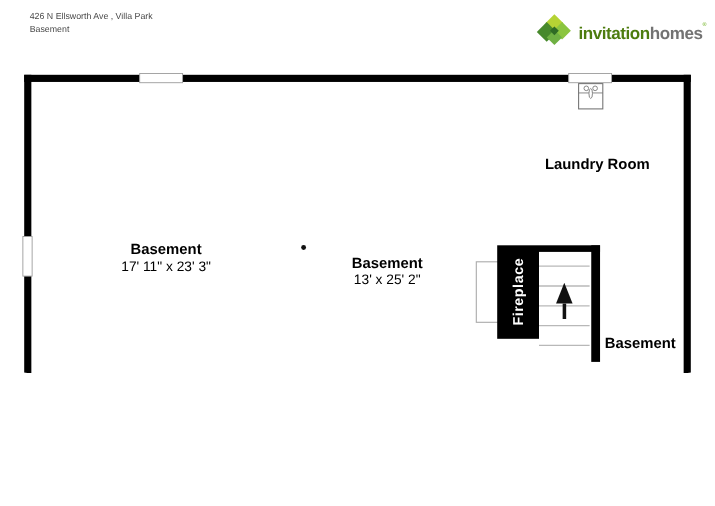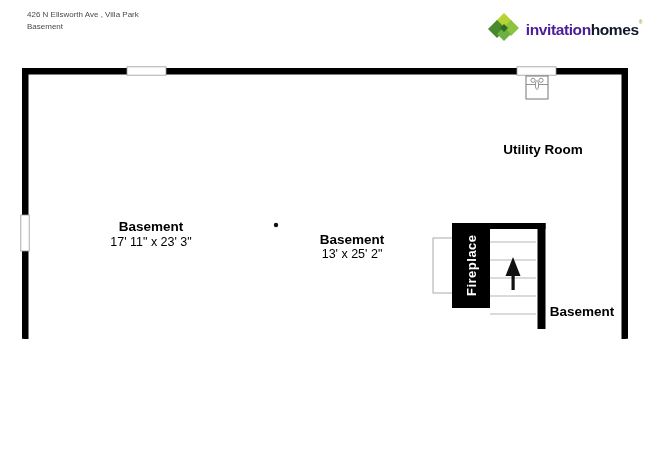--- a/index.html
+++ b/index.html
@@ -6,22 +6,22 @@
   #stage{
     position:relative;width:650px;height:339px;background:#ffffff;overflow:hidden;
     font-family:"Liberation Sans", sans-serif;color:#000;border-radius:25px;
   }
   .abs{position:absolute;}
   
   .addr{left:27px;top:9px;font-size:8px;color:#4a4a4a;line-height:12px;white-space:nowrap;}
   .floor{left:27px;top:22px;font-size:8px;color:#4a4a4a;white-space:nowrap;}
   .logo{right:8px;top:11px;display:flex;align-items:center;gap:5px;}
   .logo-text{font-size:15.5px;font-weight:600;letter-spacing:-0.4px;white-space:nowrap;}
-  .logo-word1{color:#4c1d95;}
-  .logo-word2{color:#0f172a;}
+  .logo-word1{color:#4d7c0f;}
+  .logo-word2{color:#737373;}
   .logo-mark{font-size:5px;color:#84bd41;vertical-align:top;position:relative;top:-2px;}
   
   .room-name{font-size:13.5px;font-weight:bold;white-space:nowrap;transform:translateX(-50%);}
   .room-dims{font-size:12.5px;white-space:nowrap;transform:translateX(-50%);}
   .fireplace-label{
     left:452px;top:223px;width:38px;height:85px;
     display:flex;align-items:center;justify-content:center;
     writing-mode:vertical-rl;transform:rotate(180deg);
     color:#fff;font-size:13px;font-weight:bold;letter-spacing:0.5px;white-space:nowrap;
   }
@@ -103,21 +103,21 @@
       <rect x="526" y="76" width="22" height="23" stroke-width="1"></rect>
       <line x1="526" y1="84.5" x2="548" y2="84.5" stroke-width="0.8"></line>
       <circle cx="533" cy="80.3" r="2.1" stroke-width="0.8"></circle>
       <circle cx="541" cy="80.3" r="2.1" stroke-width="0.8"></circle>
       <ellipse cx="537" cy="85" rx="1.6" ry="4.5" stroke-width="0.8"></ellipse>
     </g>
 
     <circle cx="276" cy="225" r="2.2" fill="#111111"></circle>
   </svg>
 
-  <div class="abs room-name" style="left:543px;top:142px;">Utility Room</div>
+  <div class="abs room-name" style="left:543px;top:142px;">Laundry Room</div>
 
   <div class="abs room-name" style="left:151px;top:219px;">Basement</div>
   <div class="abs room-dims" style="left:151px;top:234.5px;">17' 11" x 23' 3"</div>
 
   <div class="abs room-name" style="left:352px;top:231.5px;">Basement</div>
   <div class="abs room-dims" style="left:352px;top:247px;">13' x 25' 2"</div>
 
   <div class="abs room-name" style="left:582px;top:304px;">Basement</div>
 
   <div class="abs fireplace-label">Fireplace</div>

